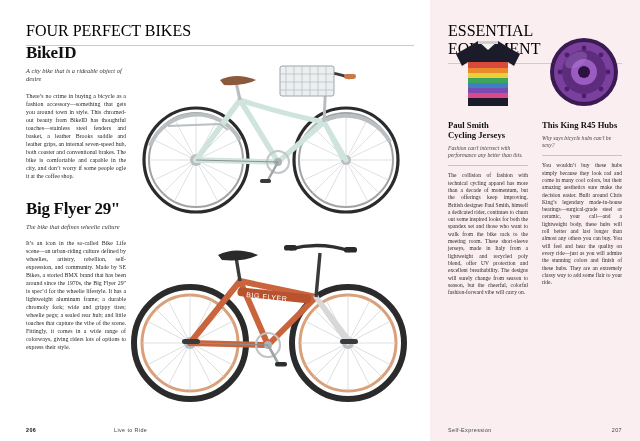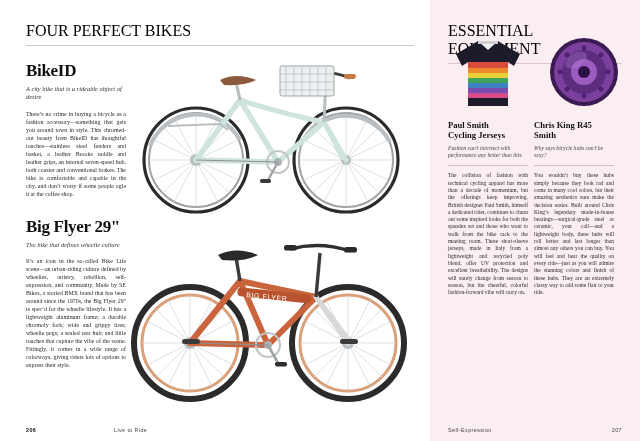--- a/index.html
+++ b/index.html
@@ -28,21 +28,21 @@
     background: #fbeef1;
     padding: 22px 18px 0 18px;
   }
   .rule {
     height: 1px; background: #c9c9c9; margin-top: 5px; width: 100%;
   }
   .rule-pink { height: 1px; background: #e0c3cc; margin-top: 5px; width: 100%; }
 
   .col-left {
     position: absolute;
-    left: 26px; top: 62px;
+    left: 26px; top: 44px;
     width: 100px;
   }
   h1.title {
     font-family: "Liberation Serif", serif;
     font-size: 17px;
     line-height: 17px;
     font-weight: 700;
     color: #111;
     letter-spacing: -0.3px;
   }
@@ -71,21 +71,21 @@
     font-family: "Liberation Serif", serif;
   }
   .block2 { margin-top: 20px; }
 
   
   .eq-cols {
     position: absolute;
     top: 120px; left: 18px;
     width: 174px;
     display: flex;
-    gap: 6px;
+    gap: 14px;
   }
   .eq-col { width: 80px; }
   .eq-title {
     font-family: "Liberation Serif", serif;
     font-size: 8.6px;
     line-height: 10px;
     font-weight: 700;
     color: #111;
   }
   .eq-sub {
@@ -376,21 +376,21 @@
         <div class="eq-title">
           <span>Paul Smith</span><br>
           <span>Cycling Jerseys</span>
         </div>
         <div class="eq-sub">Fashion can’t intersect with performance any better than this.</div>
         <div class="eq-divider"></div>
         <div class="eq-body">The collision of fashion with technical cycling apparel has more than a decade of momentum, but the offerings keep improving. British designer Paul Smith, himself a dedicated rider, continues to churn out some inspired looks for both the spandex set and those who want to walk from the bike rack to the meeting room. These short-sleeve jerseys, made in Italy from a lightweight and recycled poly blend, offer UV protection and excellent breathability. The designs will surely change from season to season, but the cheerful, colorful fashion-forward vibe will carry on.</div>
       </div>
 
       <div class="eq-col">
-        <div class="eq-title">Chris King R45 Smith</div>
+        <div class="eq-title">This King R45 Hubs</div>
         <div class="eq-sub">Why says bicycle hubs can’t be sexy?</div>
         <div class="eq-divider"></div>
         <div class="eq-body">You wouldn’t buy these hubs simply because they look rad and come in many cool colors, but their amazing aesthetics sure make the decision easier. Built around Chris King’s legendary made-in-house bearings—surgical-grade steel or ceramic, your call—and a lightweight body, these hubs will roll better and last longer than almost any others you can buy. You will feel and hear the quality on every ride—just as you will admire the stunning colors and finish of these hubs. They are an extremely classy way to add some flair to your ride.</div>
       </div>
 
     </div>
 
     <div class="footer-right">
       <span>Self-Expression</span>
       <span class="folio">207</span>

